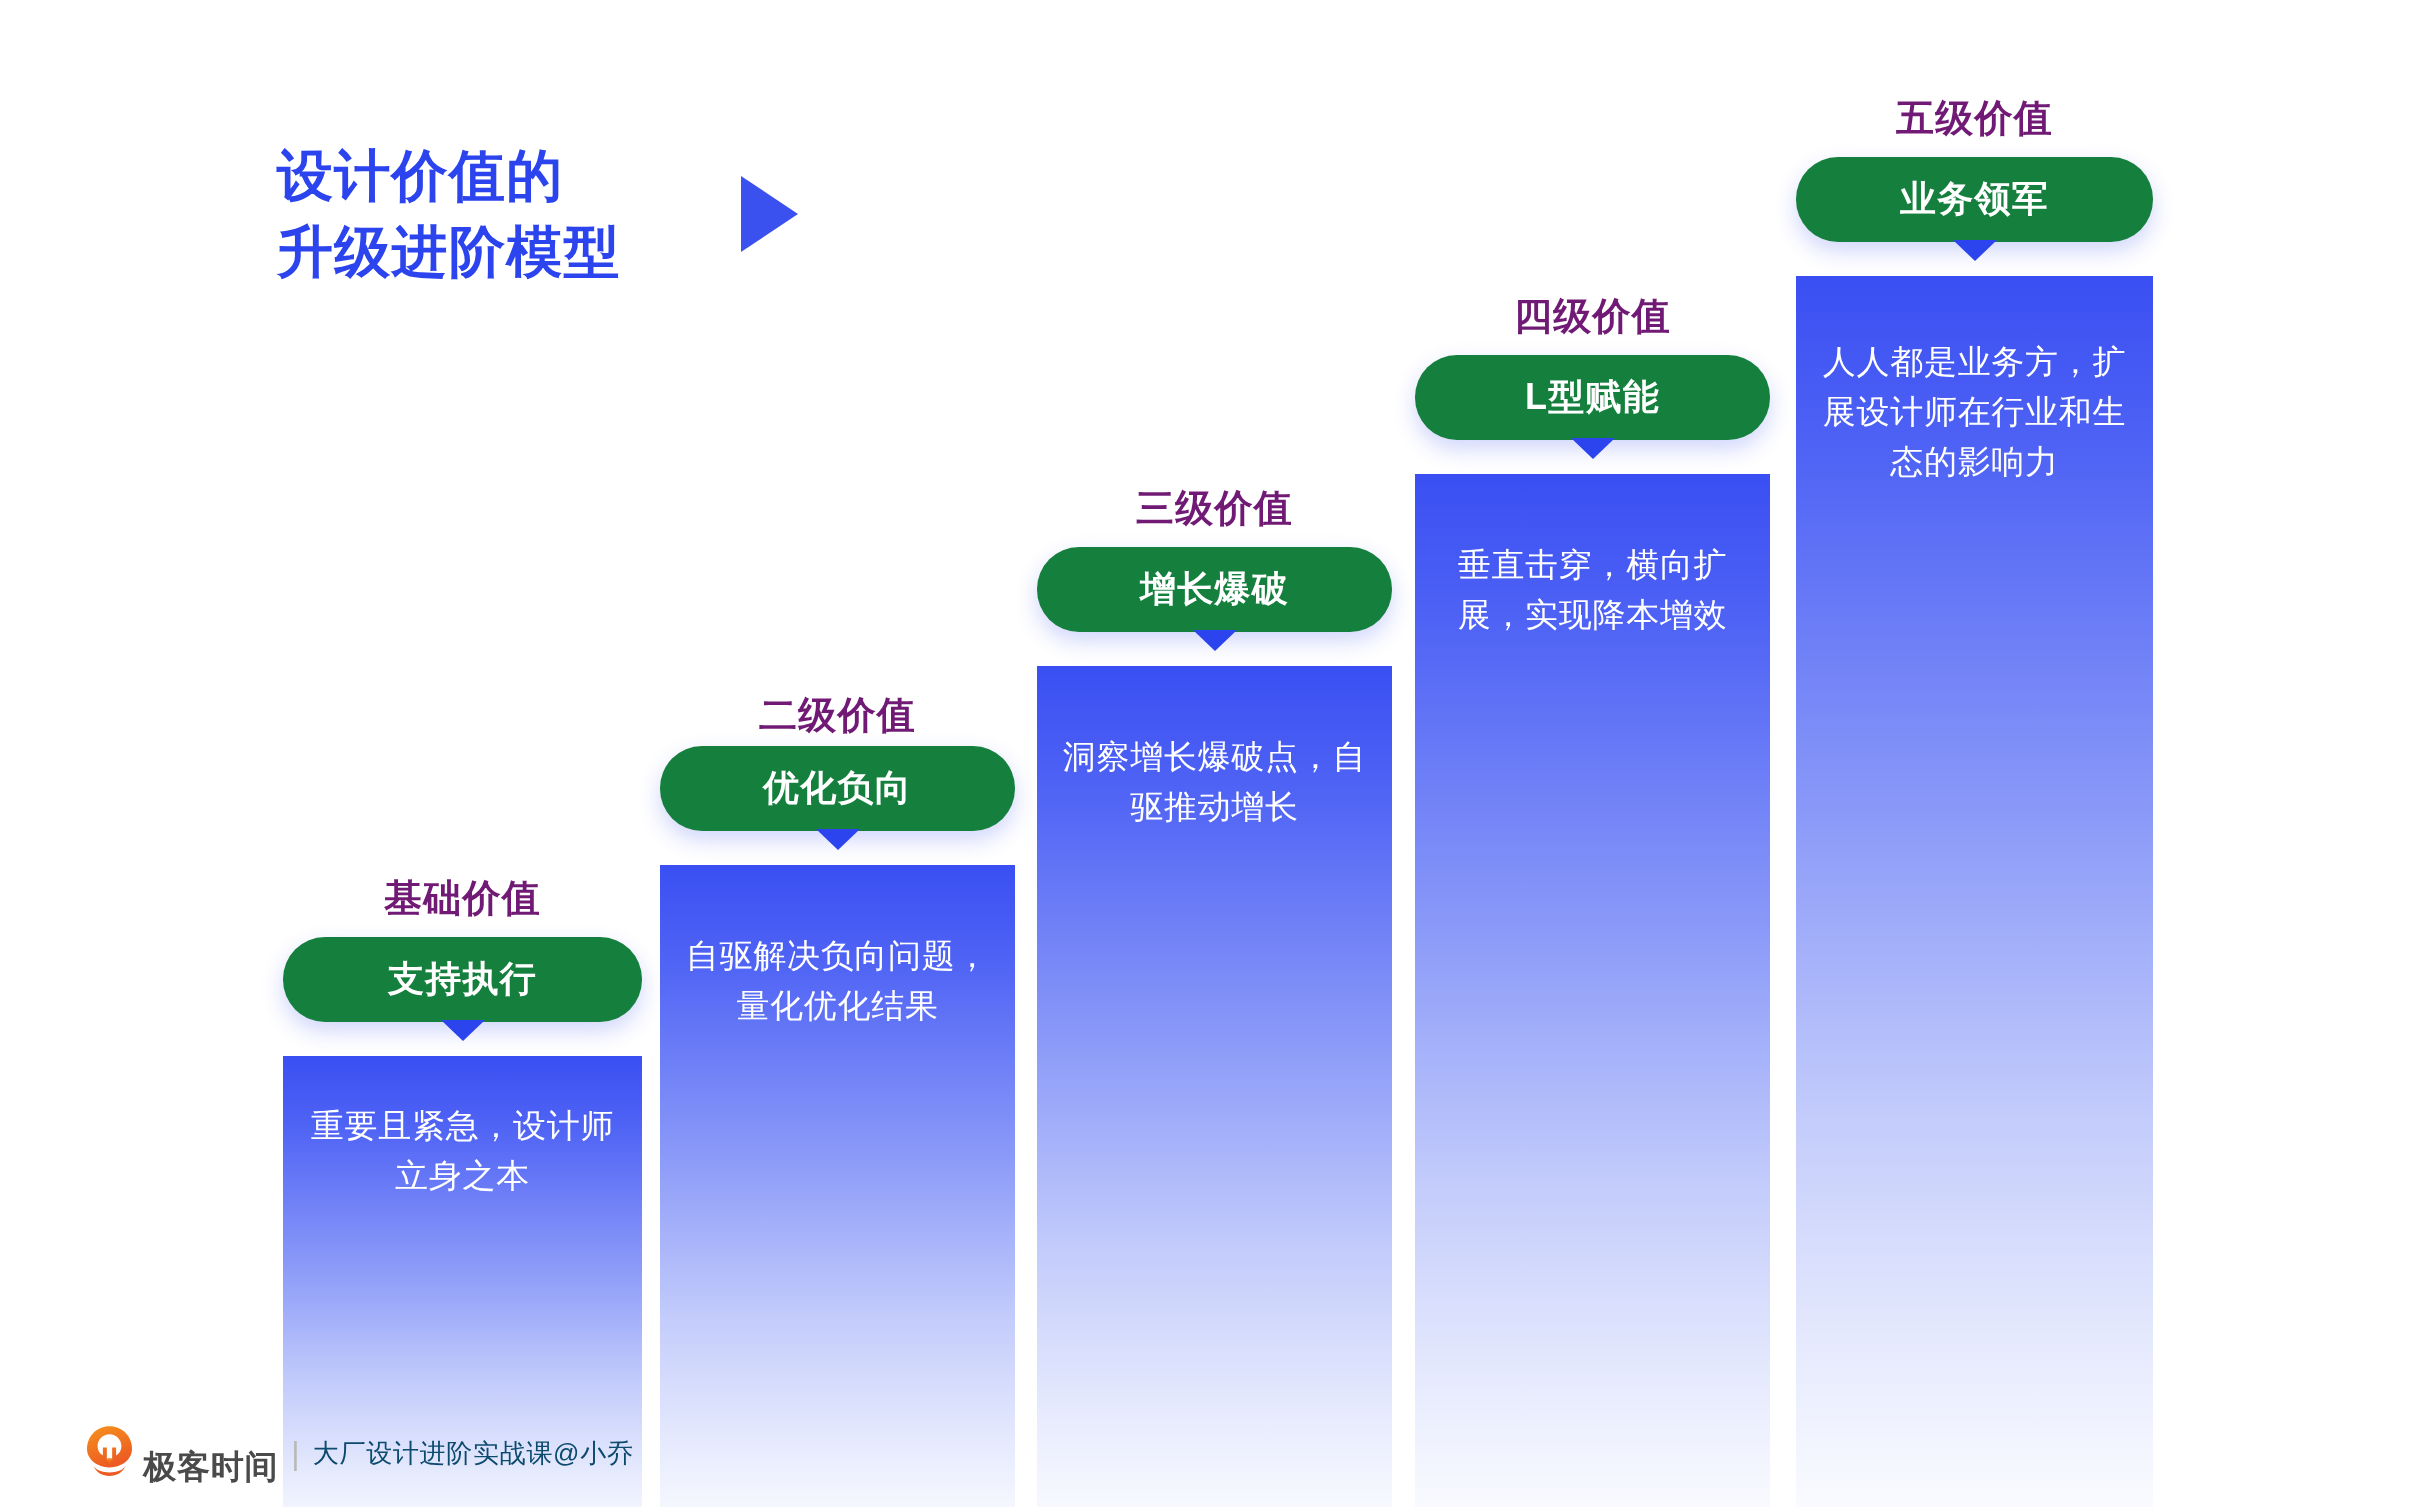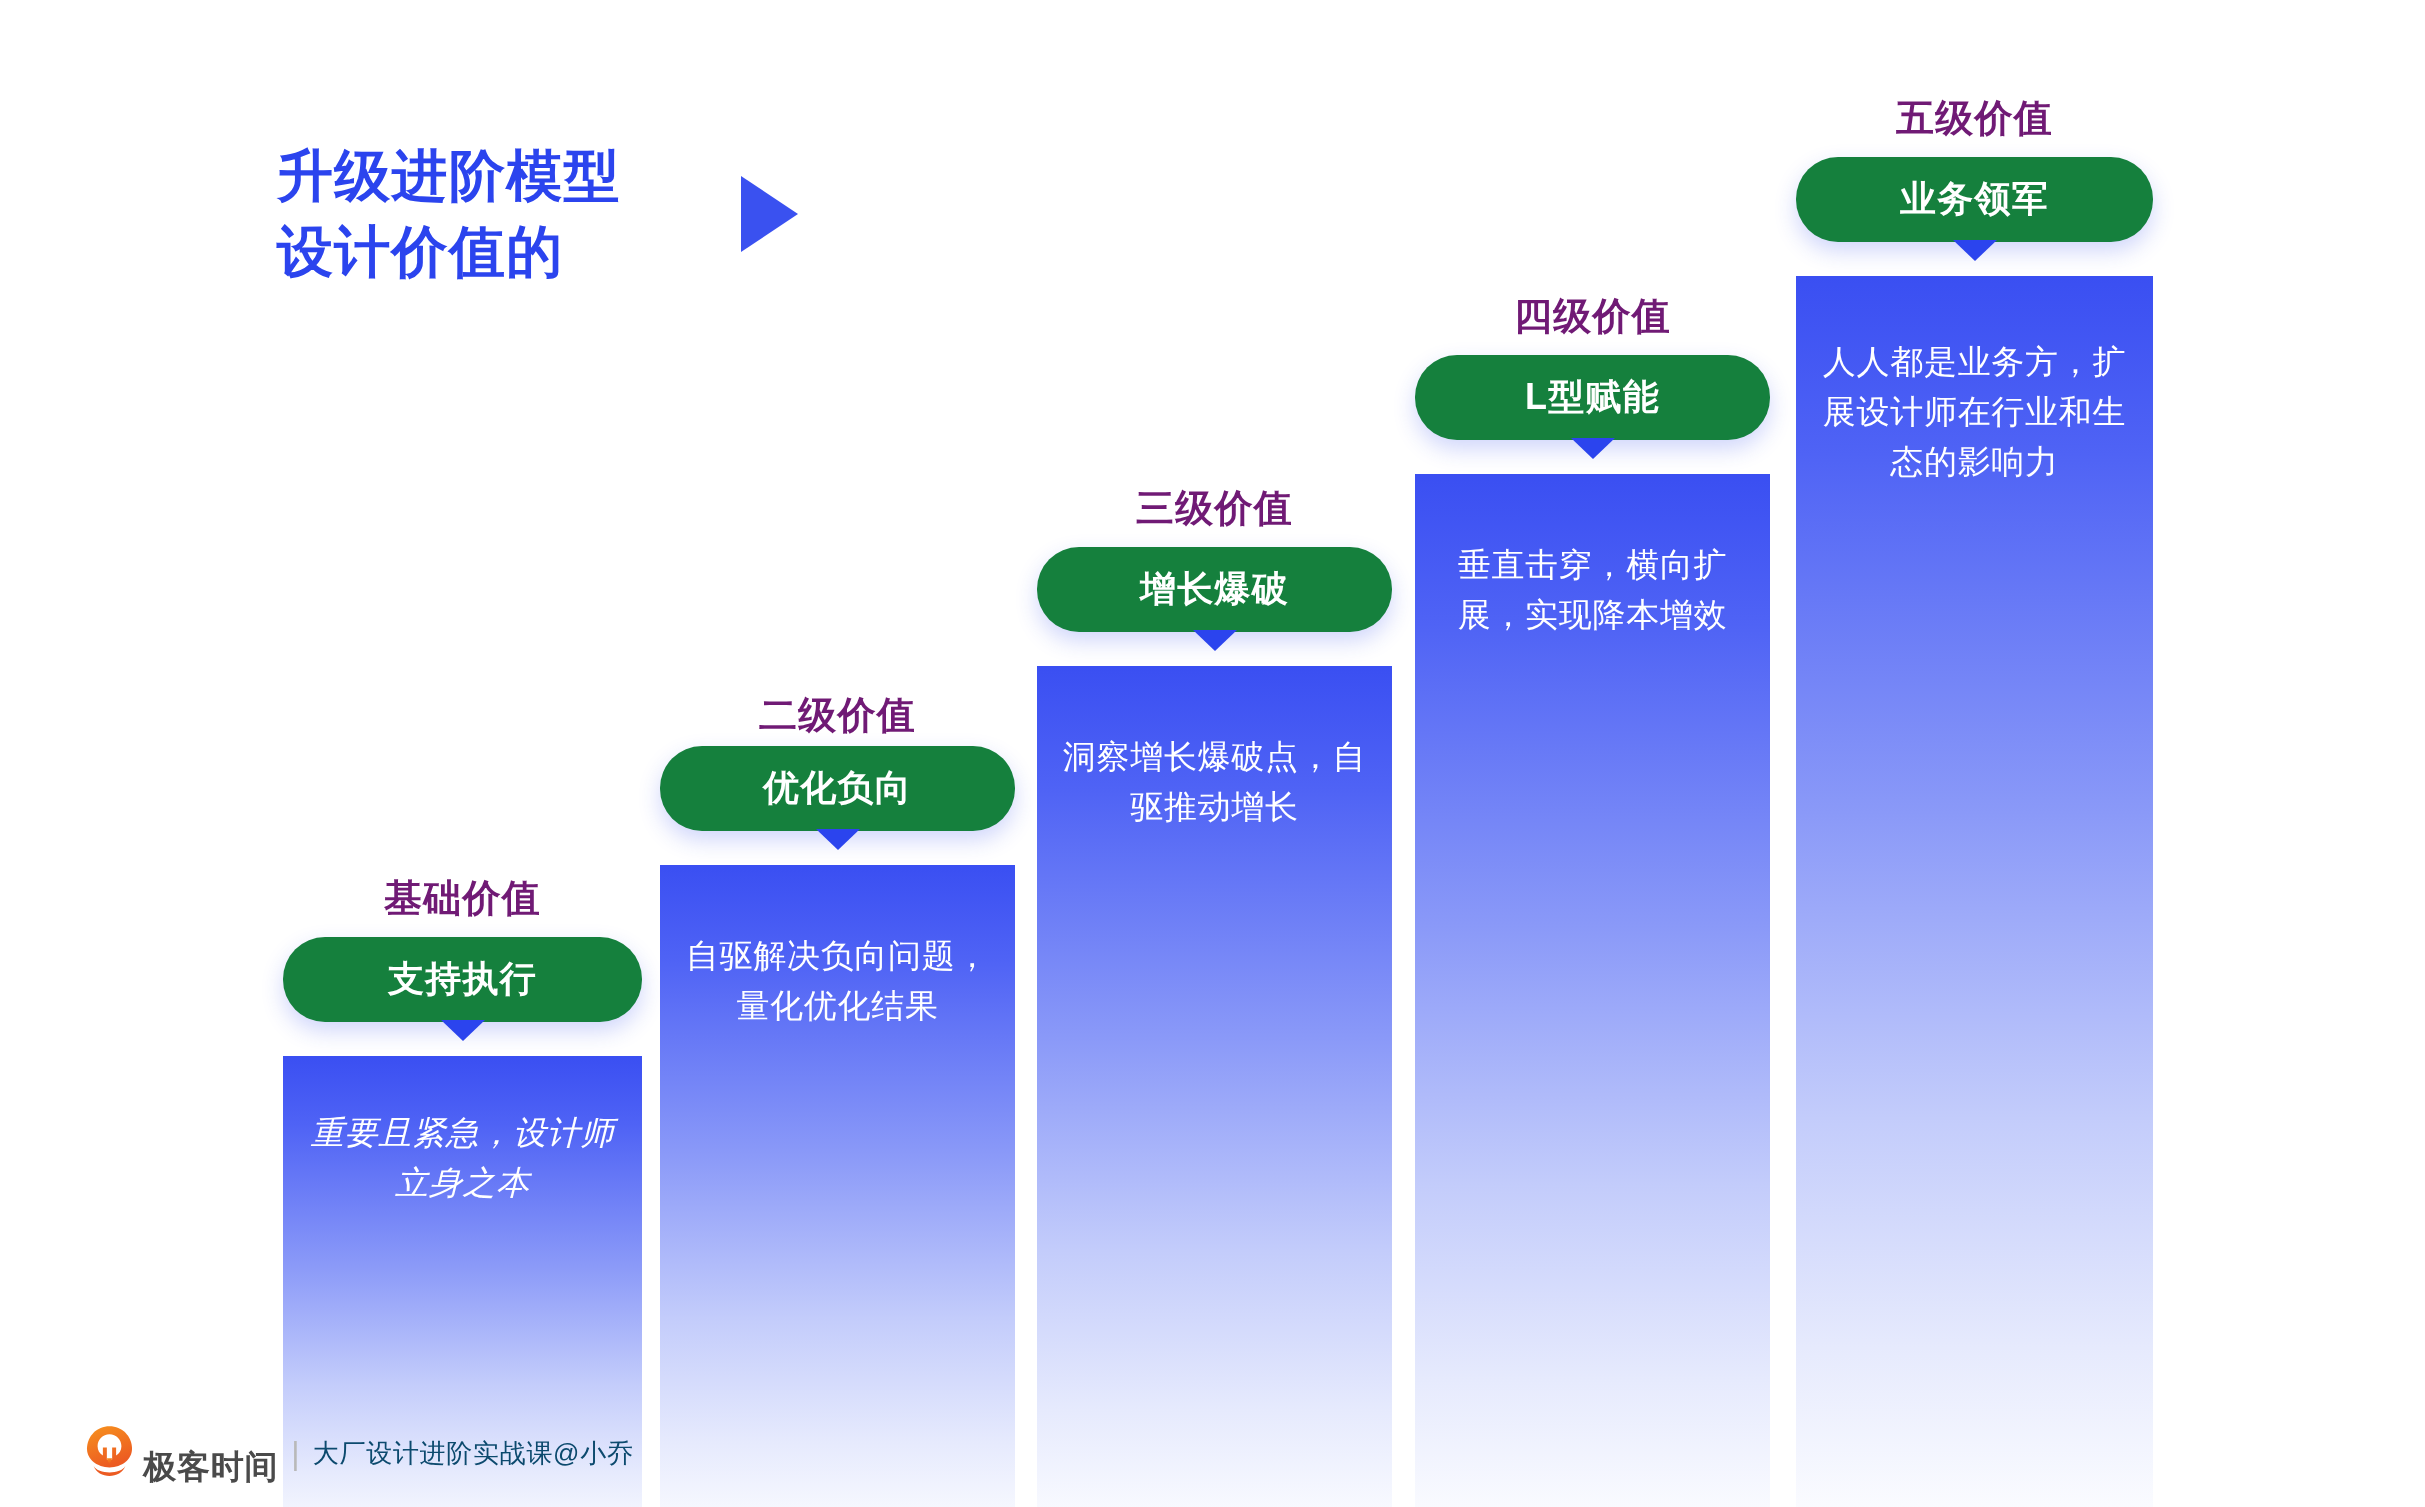--- a/index.html
+++ b/index.html
@@ -108,35 +108,35 @@
     letter-spacing: 0.7px;
     white-space: nowrap;
   }
 </style>
 </head>
 <body>
 
 <div id="stage">
 
   <div class="title-block">
+    <div class="title-line">设计价值的</div>
     <div class="title-line">升级进阶模型</div>
-    <div class="title-line">设计价值的</div>
   </div>
   <div class="play-triangle"></div>
 
   <div class="col" style="left:283px; top:873px; width:359px;">
     <div class="level-label" style="top:0px;">基础价值</div>
     <div class="pill-wrap" style="top:64px;">
       <div class="pill">
         <span class="pill-text">支持执行</span>
         <span class="pill-notch"></span>
       </div>
     </div>
     <div class="bar" style="top:183px; height:496px;">
-      <div class="bar-text" style="top:52px;font-style:italic;">重要且紧急，设计师立身之本</div>
+      <div class="bar-text" style="top:45px;">重要且紧急，设计师立身之本</div>
     </div>
   </div>
 
   <div class="col" style="left:660px; top:682px; width:355px;">
     <div class="level-label" style="top:8px;text-align:center;">二级价值</div>
     <div class="pill-wrap" style="top:64px;">
       <div class="pill">
         <span class="pill-text">优化负向</span>
         <span class="pill-notch"></span>
       </div>

